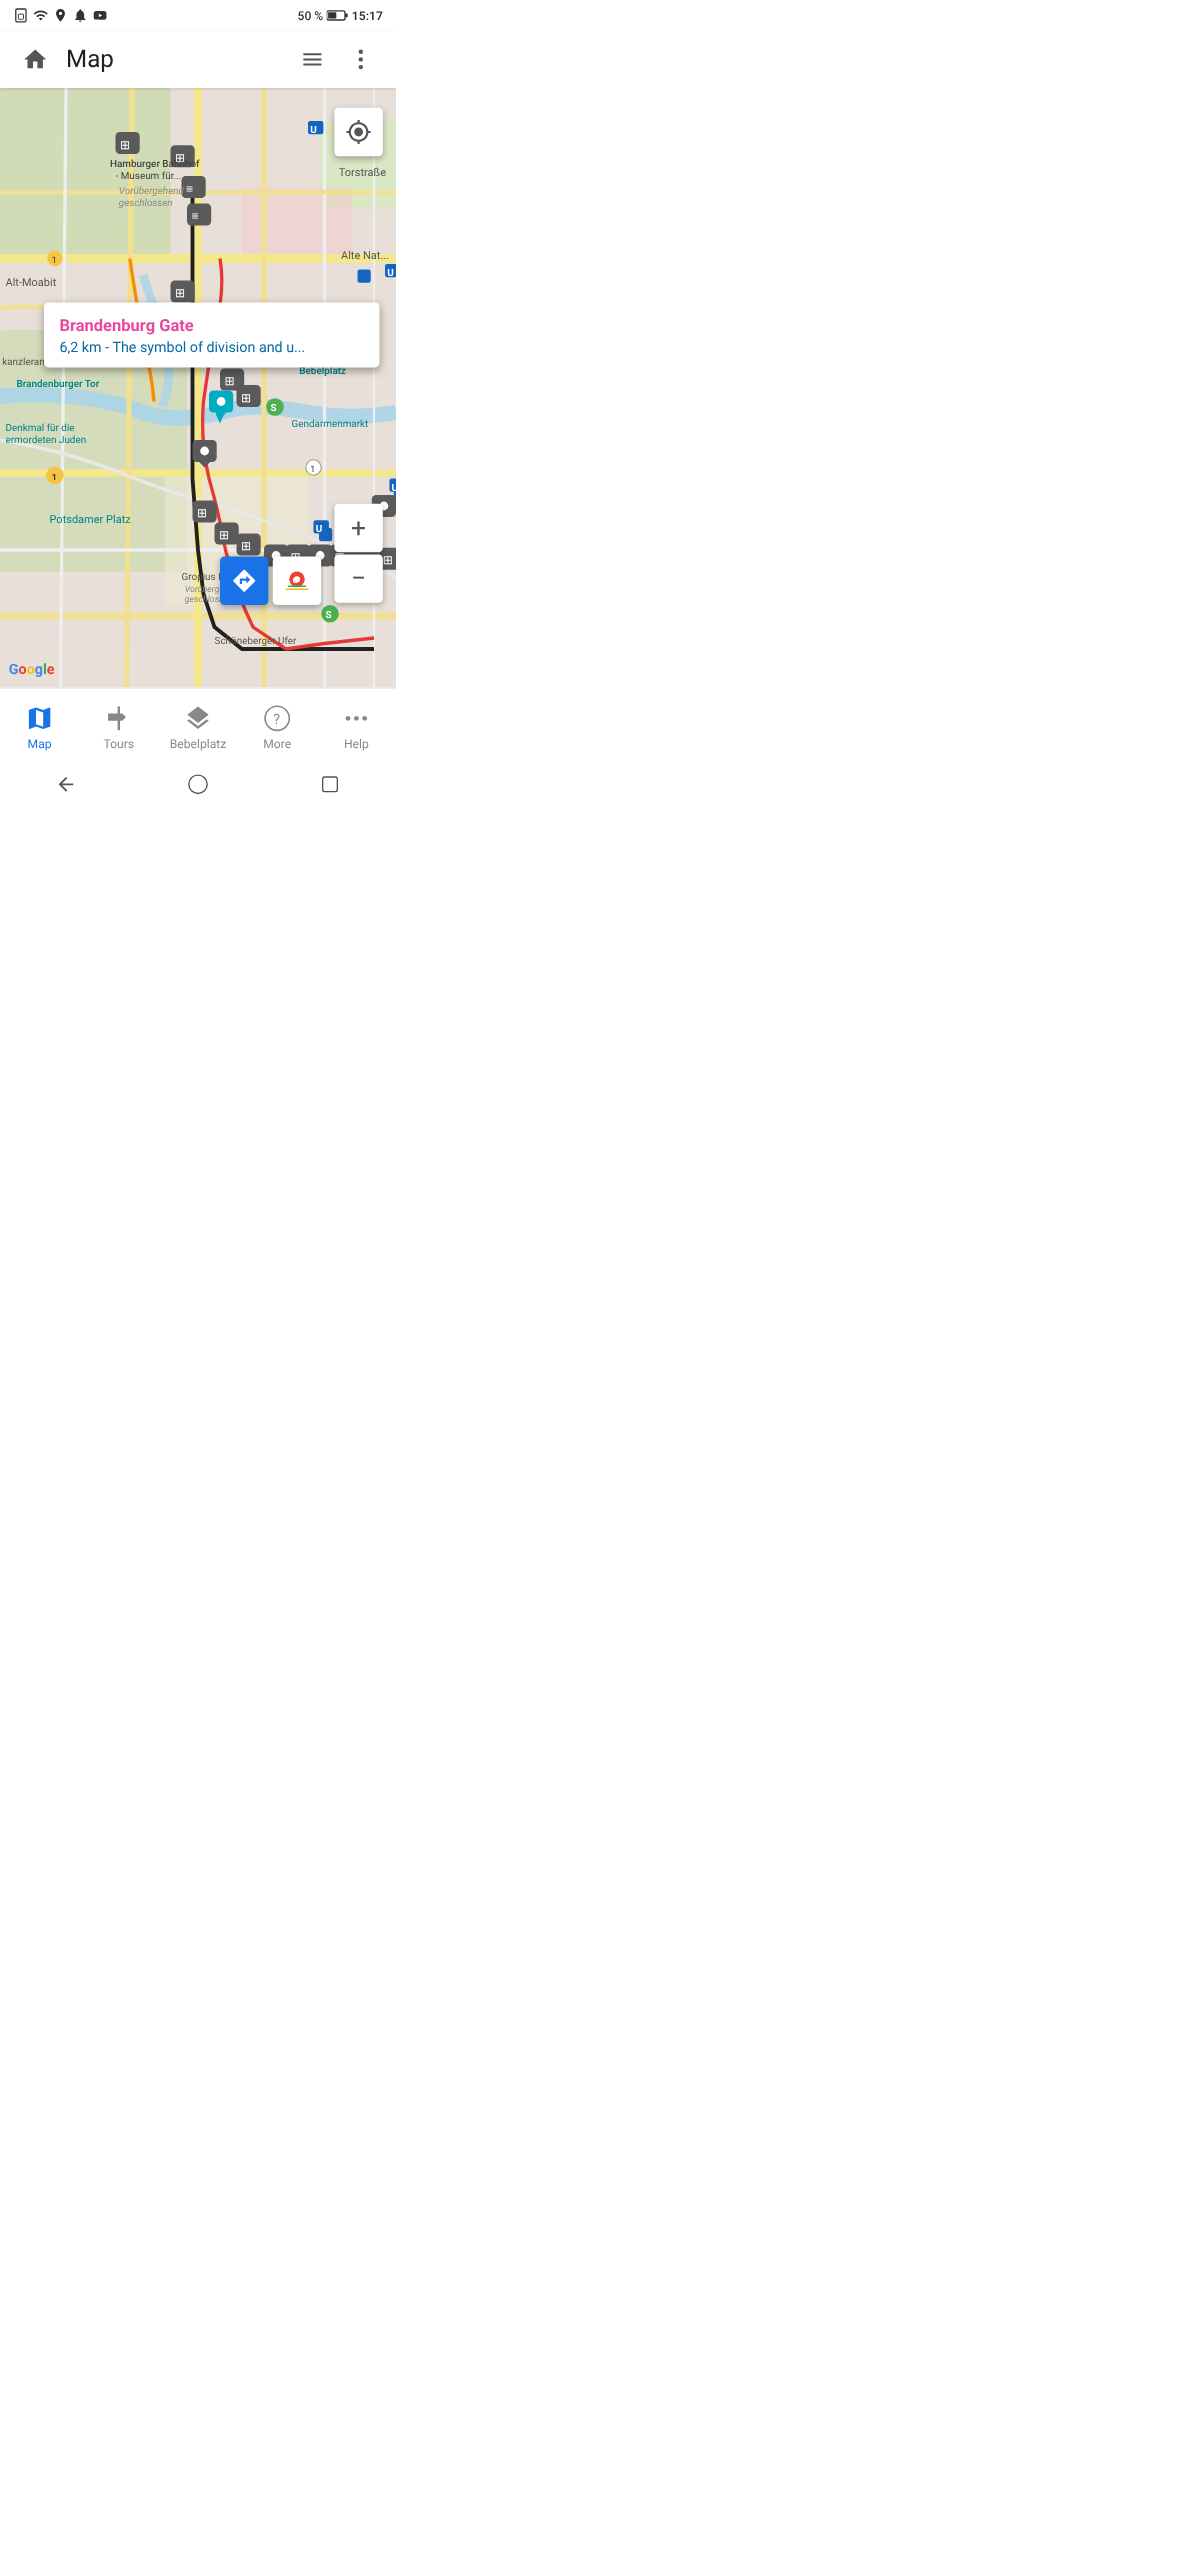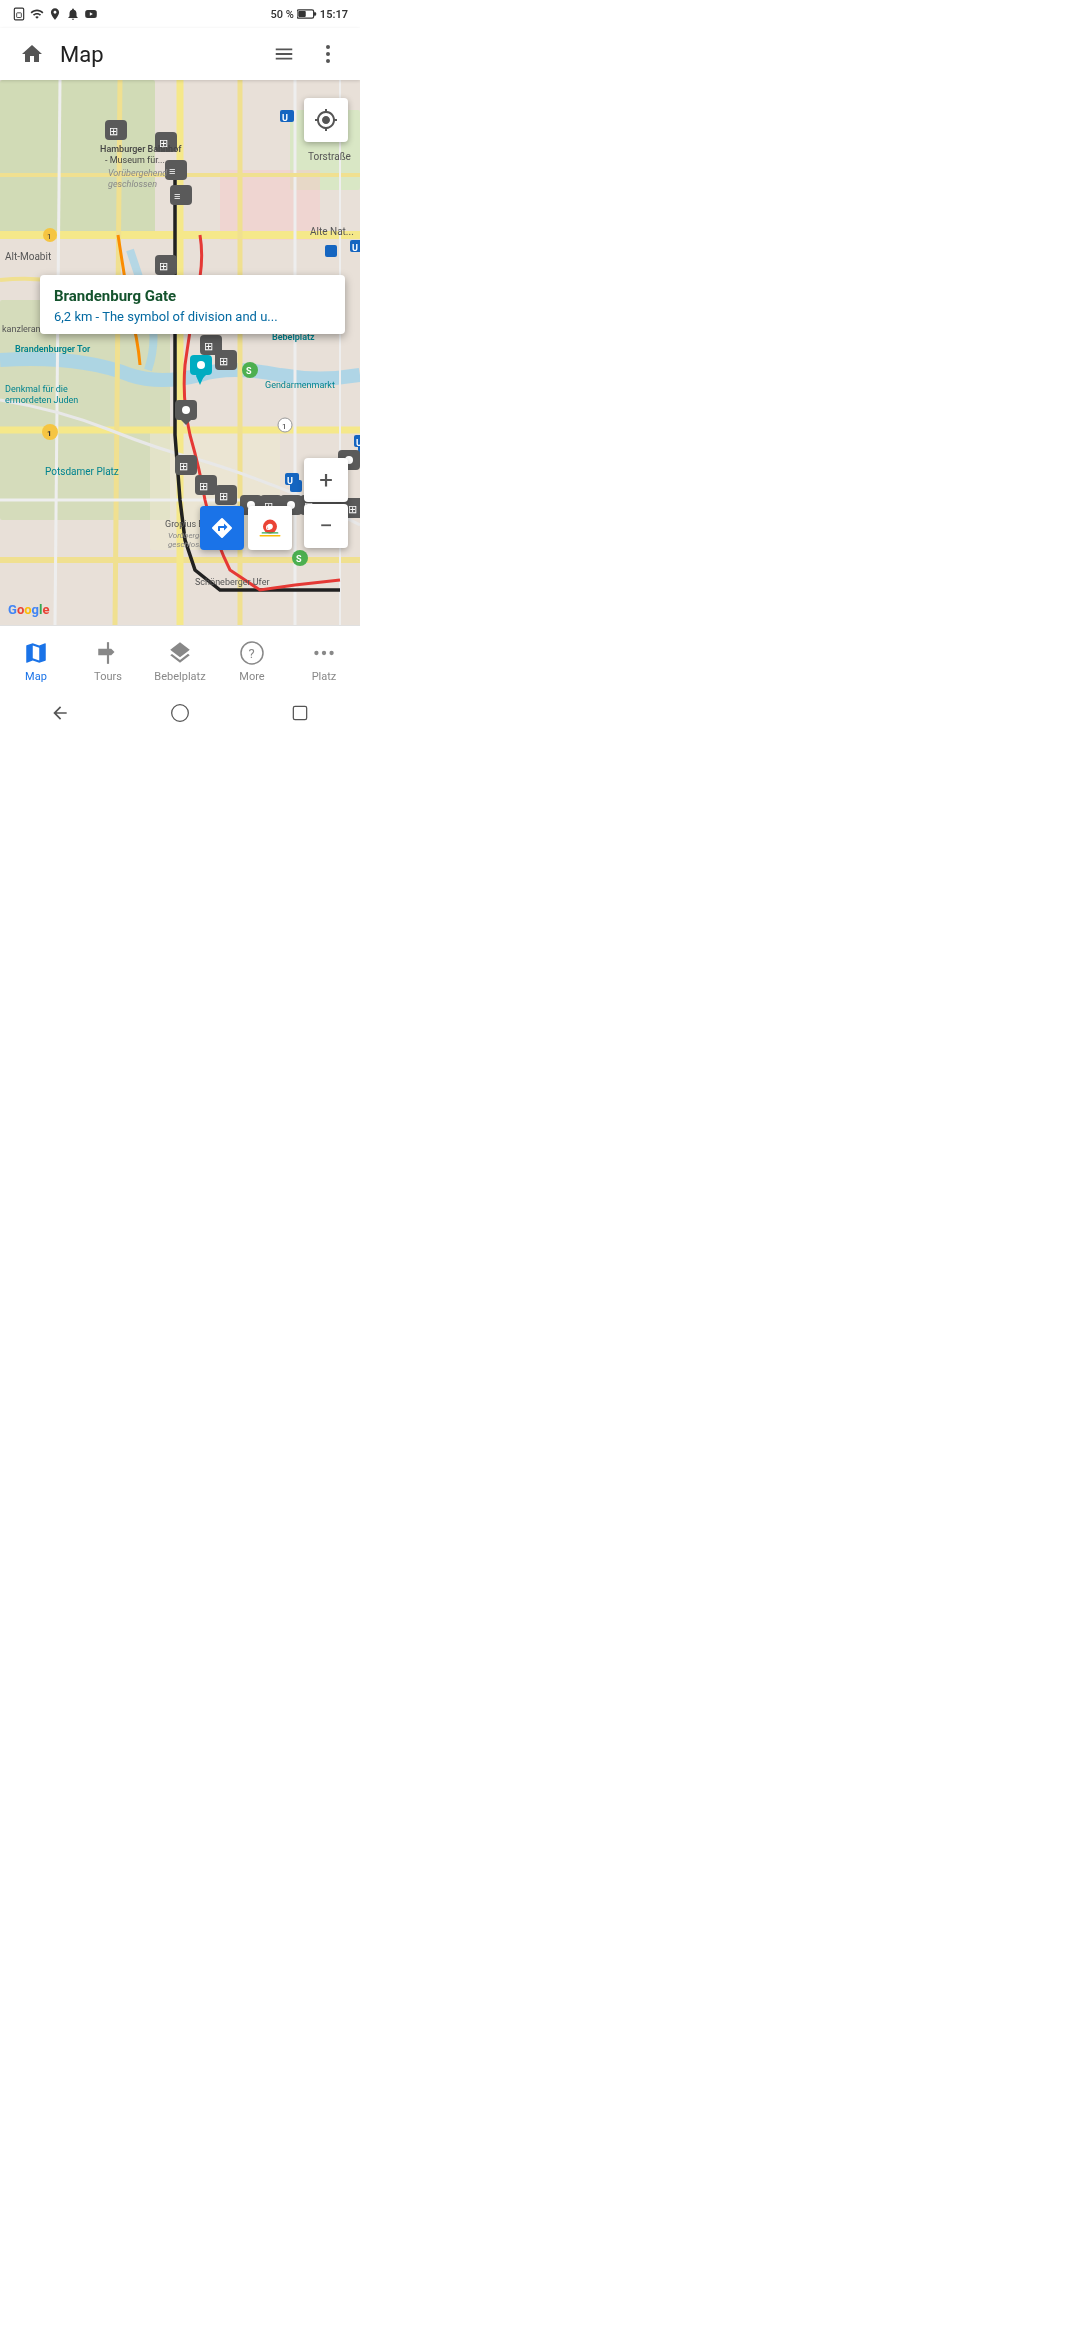--- a/index.html
+++ b/index.html
@@ -90,21 +90,21 @@
       right: 15px;
       background: #fff;
       border-radius: 4px;
       box-shadow: 0 3px 8px rgba(0,0,0,0.35);
       padding: 12px 14px 10px 14px;
       z-index: 50;
     }
     .info-popup-title {
       font-size: 15px;
       font-weight: 700;
-      color: #14532d;
+      color: #ec4899;
       margin-bottom: 4px;
     }
     .info-popup-desc {
       font-size: 13px;
       color: #0369a1;
     }
 
     
     .location-btn {
       position: absolute;
@@ -539,21 +539,21 @@
   </div>
 
   <div class="nav-item">
     <div class="nav-icon">
       <svg width="26" height="26" viewBox="0 0 24 24" fill="#888">
         <circle cx="5" cy="12" r="2"></circle>
           <circle cx="12" cy="12" r="2"></circle>
           <circle cx="19" cy="12" r="2"></circle>
       </svg>
     </div>
-    <span class="nav-label">Platz</span>
+    <span class="nav-label">Help</span>
   </div>
 </div>
 
 <div class="system-nav">
   <div class="sys-btn">
     <svg width="20" height="20" viewBox="0 0 24 24">
       <path d="M20 11H7.83l5.59-5.59L12 4l-8 8 8 8 1.41-1.41L7.83 13H20v-2z" fill="#555"></path>
     </svg>
   </div>
   <div class="sys-btn">

